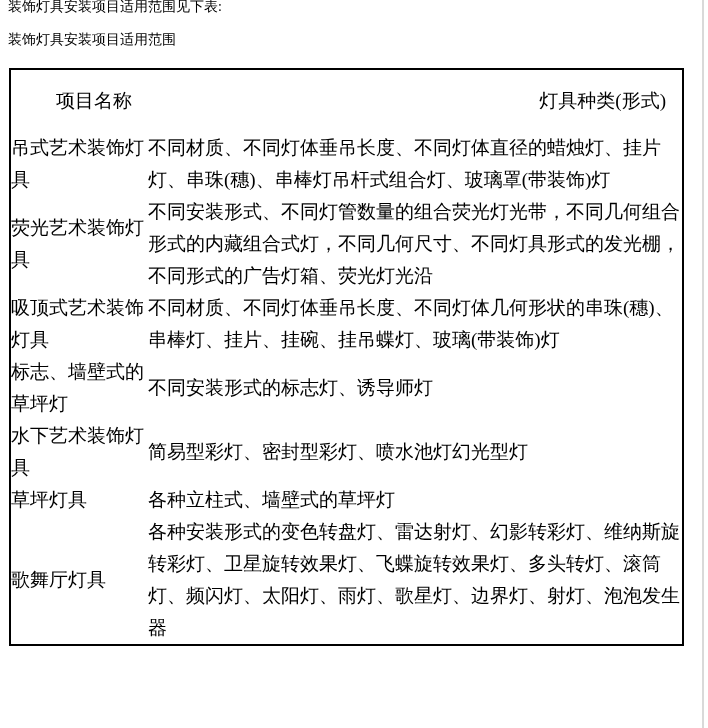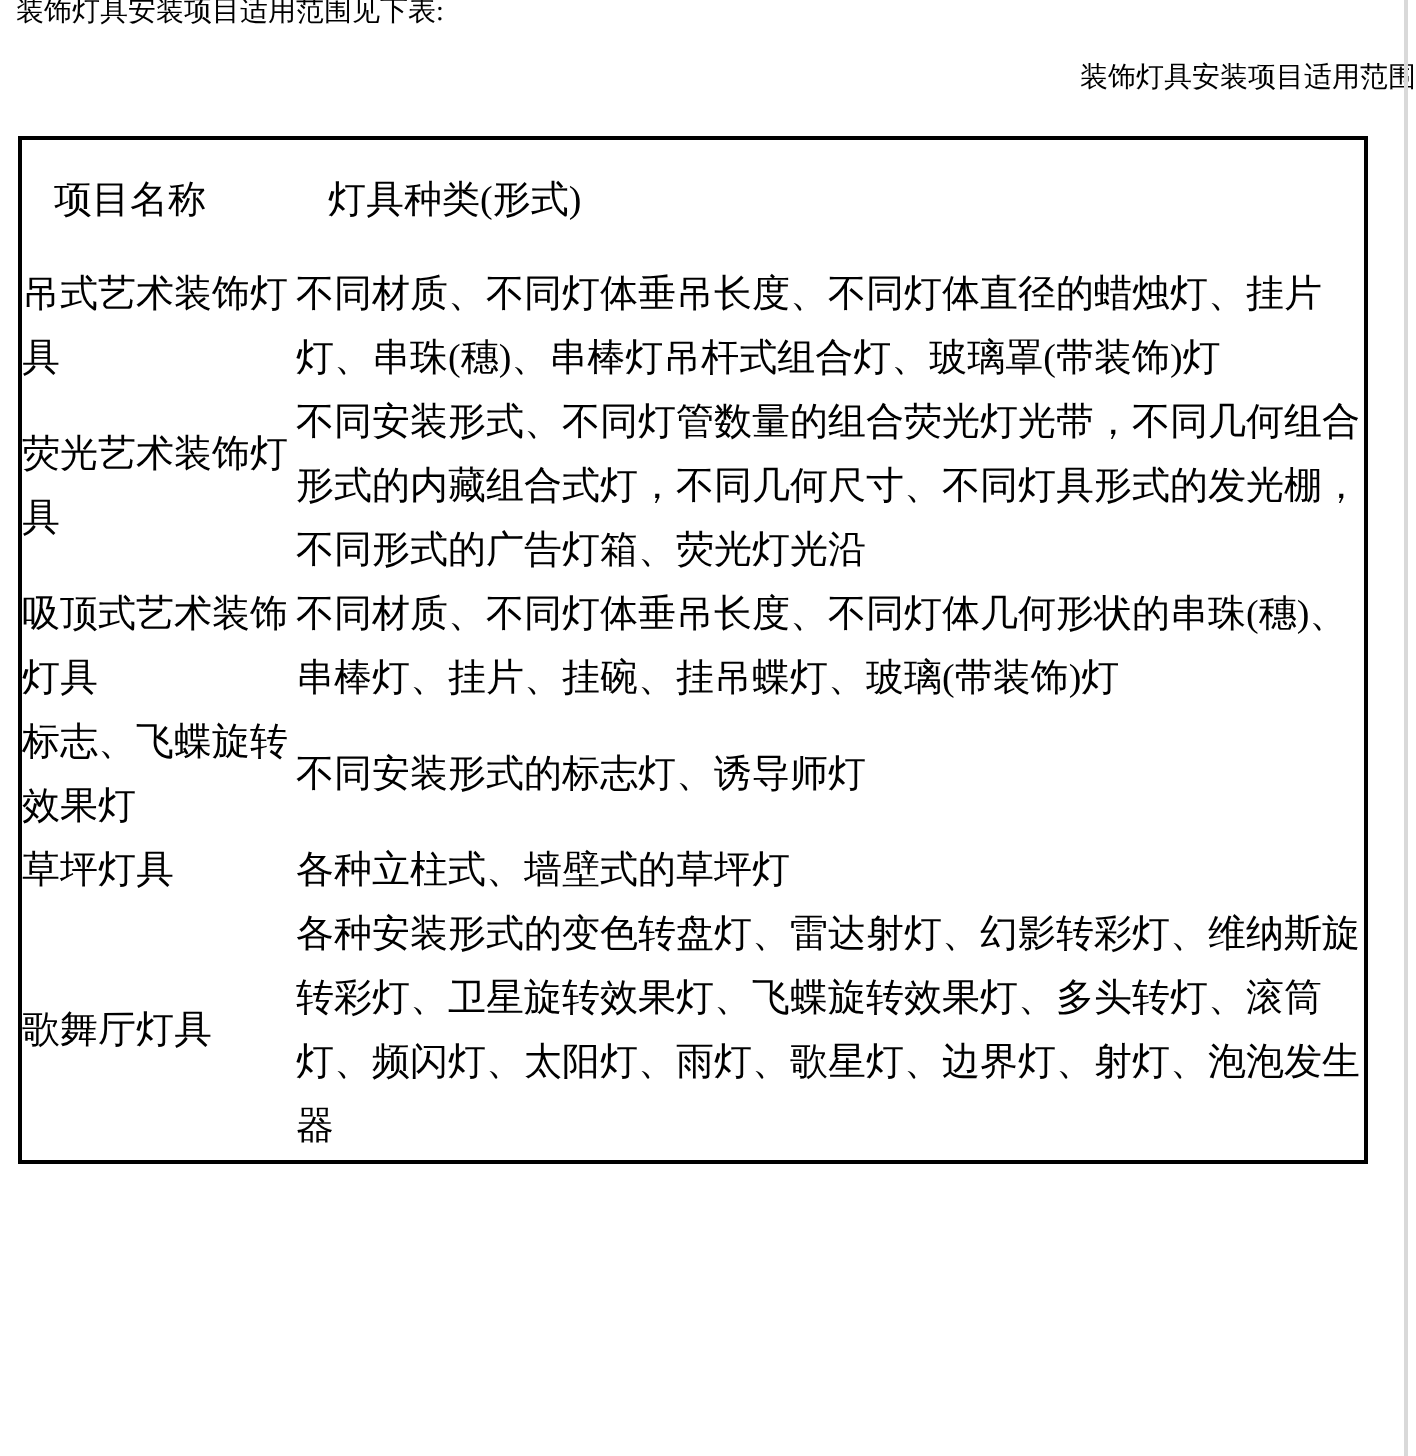--- a/index.html
+++ b/index.html
@@ -21,38 +21,38 @@
     background: var(--background);
     color: var(--text);
     font-family: "Liberation Serif", "DejaVu Serif", serif;
   }
   .intro {
     font-size: 14px;
     line-height: 20px;
     white-space: nowrap;
   }
   .intro-1 { margin: -3px 0 0 8px; }
-  .intro-2 { margin: 13px 0 0 8px; text-align: right; }
+  .intro-2 { margin: 13px 0 0 8px; }
   table.range-table {
     border-collapse: collapse;
     table-layout: fixed;
     width: 675px;
     margin: 18px 0 0 9px;
     border: 2px solid var(--table-border);
     font-size: 19px;
     line-height: 32px;
     color: var(--text);
   }
   table.range-table th {
     font-weight: normal;
     font-size: 19px;
     height: 30px;
     line-height: 30px;
     padding: 16px;
-    text-align: left;
+    text-align: right;
     vertical-align: middle;
   }
   table.range-table td {
     padding: 0;
     vertical-align: middle;
     text-align: left;
   }
   td.name-cell { padding-left: 1px; margin-left: 48px; }
   td.types-cell { padding-left: 1px; padding-right: 1px; }
   .page-edge-line {
@@ -91,22 +91,26 @@
         </tr>
         <tr>
           <td class="name-cell">荧光艺术装饰灯具</td>
           <td class="types-cell">不同安装形式、不同灯管数量的组合荧光灯光带，不同几何组合形式的内藏组合式灯，不同几何尺寸、不同灯具形式的发光棚，不同形式的广告灯箱、荧光灯光沿</td>
         </tr>
         <tr>
           <td class="name-cell">吸顶式艺术装饰灯具</td>
           <td class="types-cell">不同材质、不同灯体垂吊长度、不同灯体几何形状的串珠(穗)、串棒灯、挂片、挂碗、挂吊蝶灯、玻璃(带装饰)灯</td>
         </tr>
         <tr>
-          <td class="name-cell">标志、飞蝶旋转效果灯</td>
+          <td class="name-cell">标志、墙壁式的草坪灯</td>
           <td class="types-cell">不同安装形式的标志灯、诱导师灯</td>
+        </tr>
+        <tr>
+          <td class="name-cell">水下艺术装饰灯具</td>
+          <td class="types-cell">简易型彩灯、密封型彩灯、喷水池灯幻光型灯</td>
         </tr>
         <tr>
           <td class="name-cell">草坪灯具</td>
           <td class="types-cell">各种立柱式、墙壁式的草坪灯</td>
         </tr>
         <tr>
           <td class="name-cell">歌舞厅灯具</td>
           <td class="types-cell">各种安装形式的变色转盘灯、雷达射灯、幻影转彩灯、维纳斯旋转彩灯、卫星旋转效果灯、飞蝶旋转效果灯、多头转灯、滚筒灯、频闪灯、太阳灯、雨灯、歌星灯、边界灯、射灯、泡泡发生器</td>
         </tr>
       </tbody>

